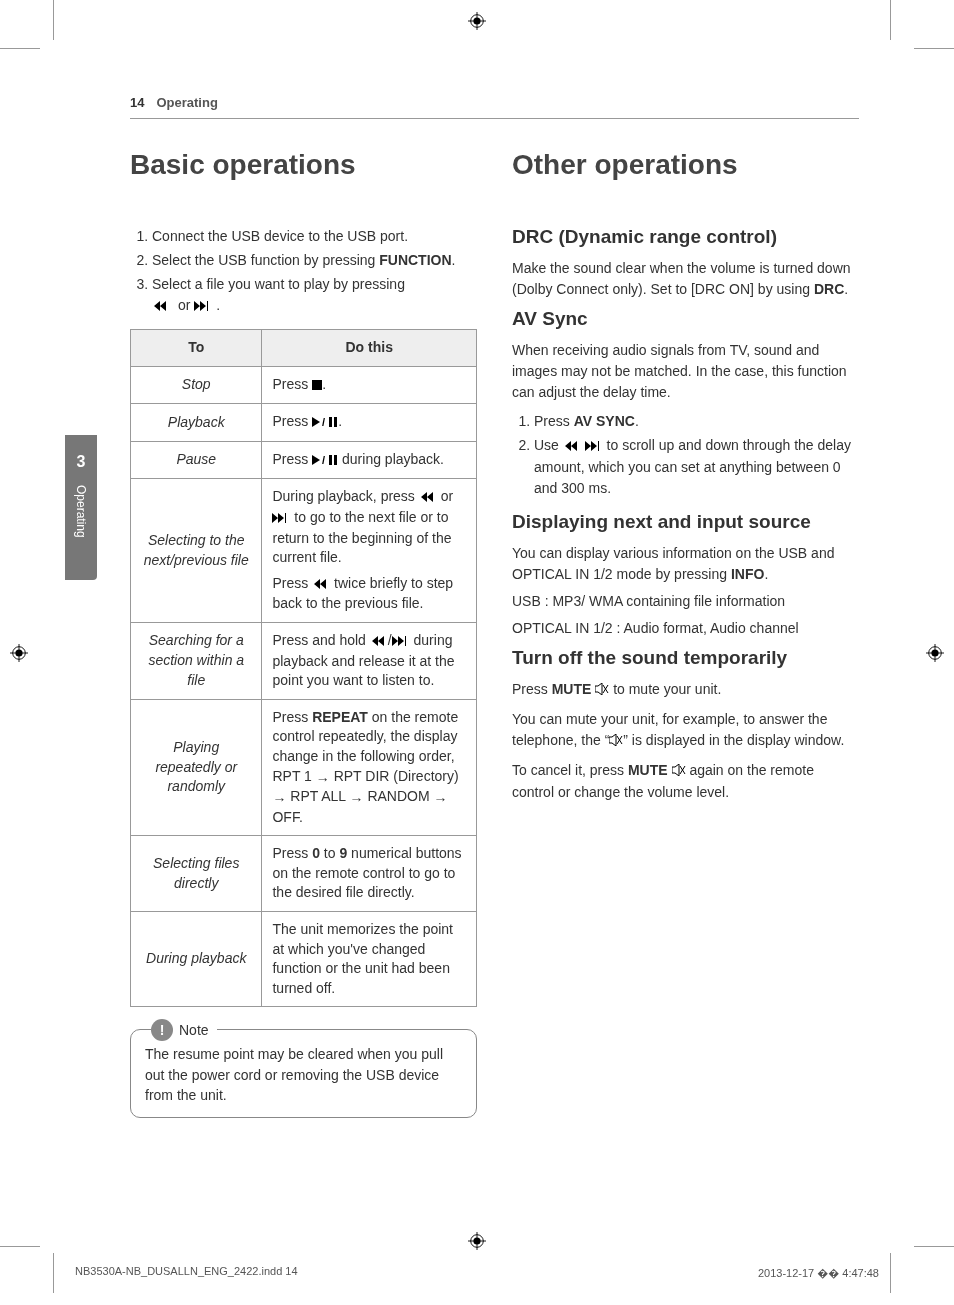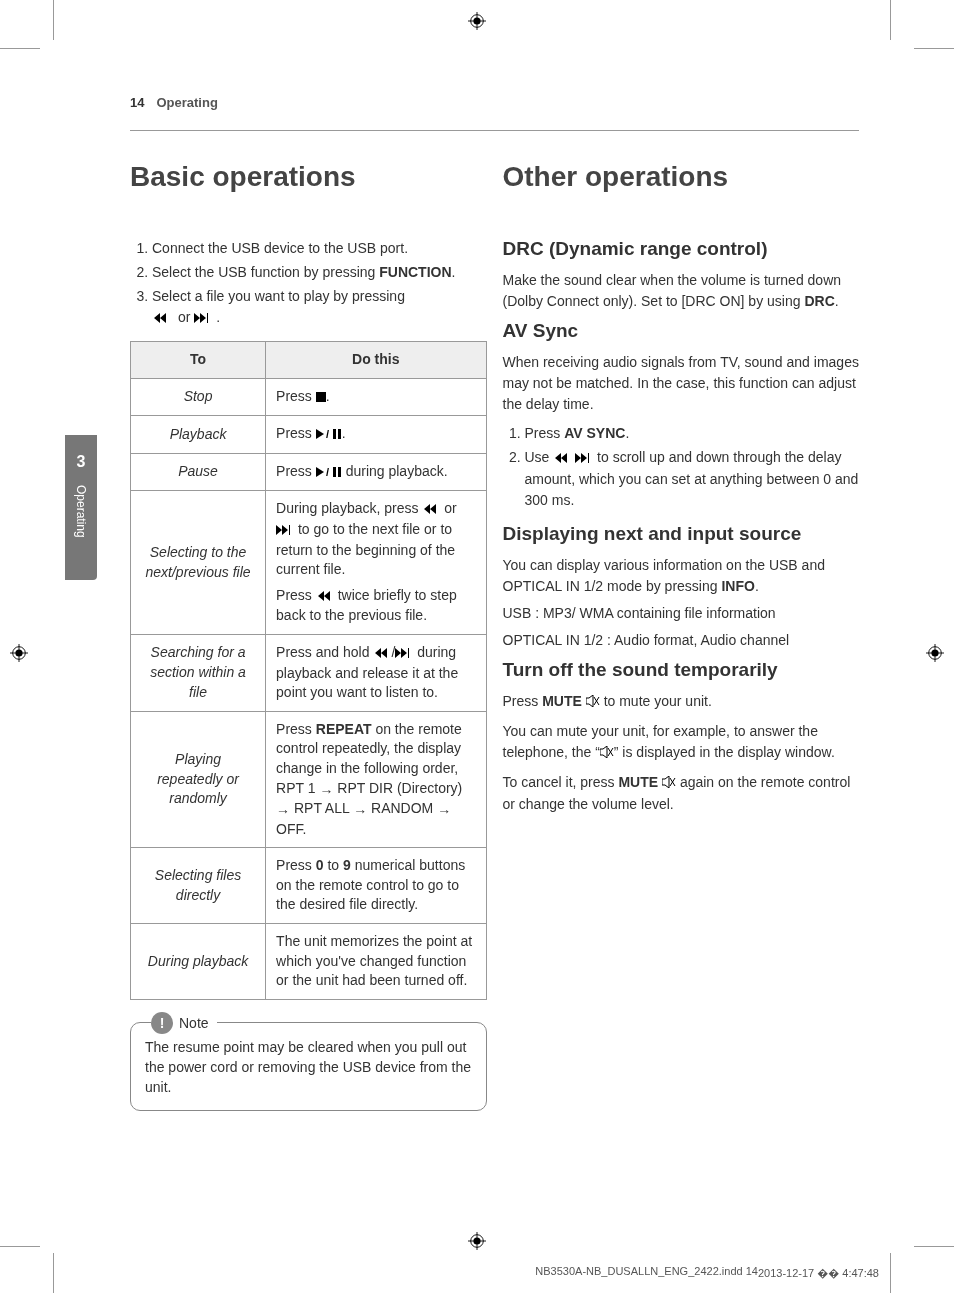--- a/index.html
+++ b/index.html
@@ -33,26 +33,26 @@
     .crop-bl-v { bottom: 12px; left: 53px; }
     .crop-bl-h { bottom: 58px; left: 0; }
     .crop-br-v { bottom: 12px; right: 63px; }
     .crop-br-h { bottom: 58px; right: 0; }
 
     .header {
       display: flex;
       align-items: baseline;
       gap: 12px;
       border-bottom: 1px solid #999;
-      padding-bottom: 20px;
+      padding-bottom: 8px;
       margin-bottom: 30px;
     }
     .header .pnum { font-size: 13px; font-weight: bold; }
     .header .section { font-size: 13px; font-weight: bold; color: #555;}
-    .content { display: flex; gap: 16px; }
+    .content { display: flex; gap: 35px; }
     .col { flex: 1; }
     h1 { font-size: 28px; font-weight: bold; color: #444; margin-bottom: 45px; }
     h2 { font-size: 19px; font-weight: bold; color: #333; margin-bottom: 10px; margin-top: 8px; }
     ol { list-style: decimal; padding-left: 22px; margin-bottom: 12px; }
     ol li { font-size: 14px; line-height: 1.5; margin-bottom: 3px; }
     p.body { font-size: 14px; line-height: 1.5; margin-bottom: 8px; }
     table { border-collapse: collapse; width: 100%; margin-top: 6px; padding-left: 6px; }
     th, td { border: 1px solid #999; padding: 8px 10px; font-size: 14px; line-height: 1.4; vertical-align: middle; }
     th { background: #eee; text-align: center; font-weight: bold; }
     td:first-child { text-align: center; width: 38%; font-style: italic; }
@@ -103,21 +103,21 @@
       text-align: center;
       margin-top: 14px;
       margin-left: 9px;
     }
     .footer {
       position: absolute;
       bottom: 25px;
       left: 75px;
       right: 75px;
       display: flex;
-      justify-content: flex-end;
+      justify-content: space-between;
       font-size: 11px;
       color: #555;
     }
     b { font-weight: bold; }
     .sml-icon { vertical-align: -1px; }
     .para-tight { margin-top: -2px; }
   </style>
 </head>
 <body>
 

